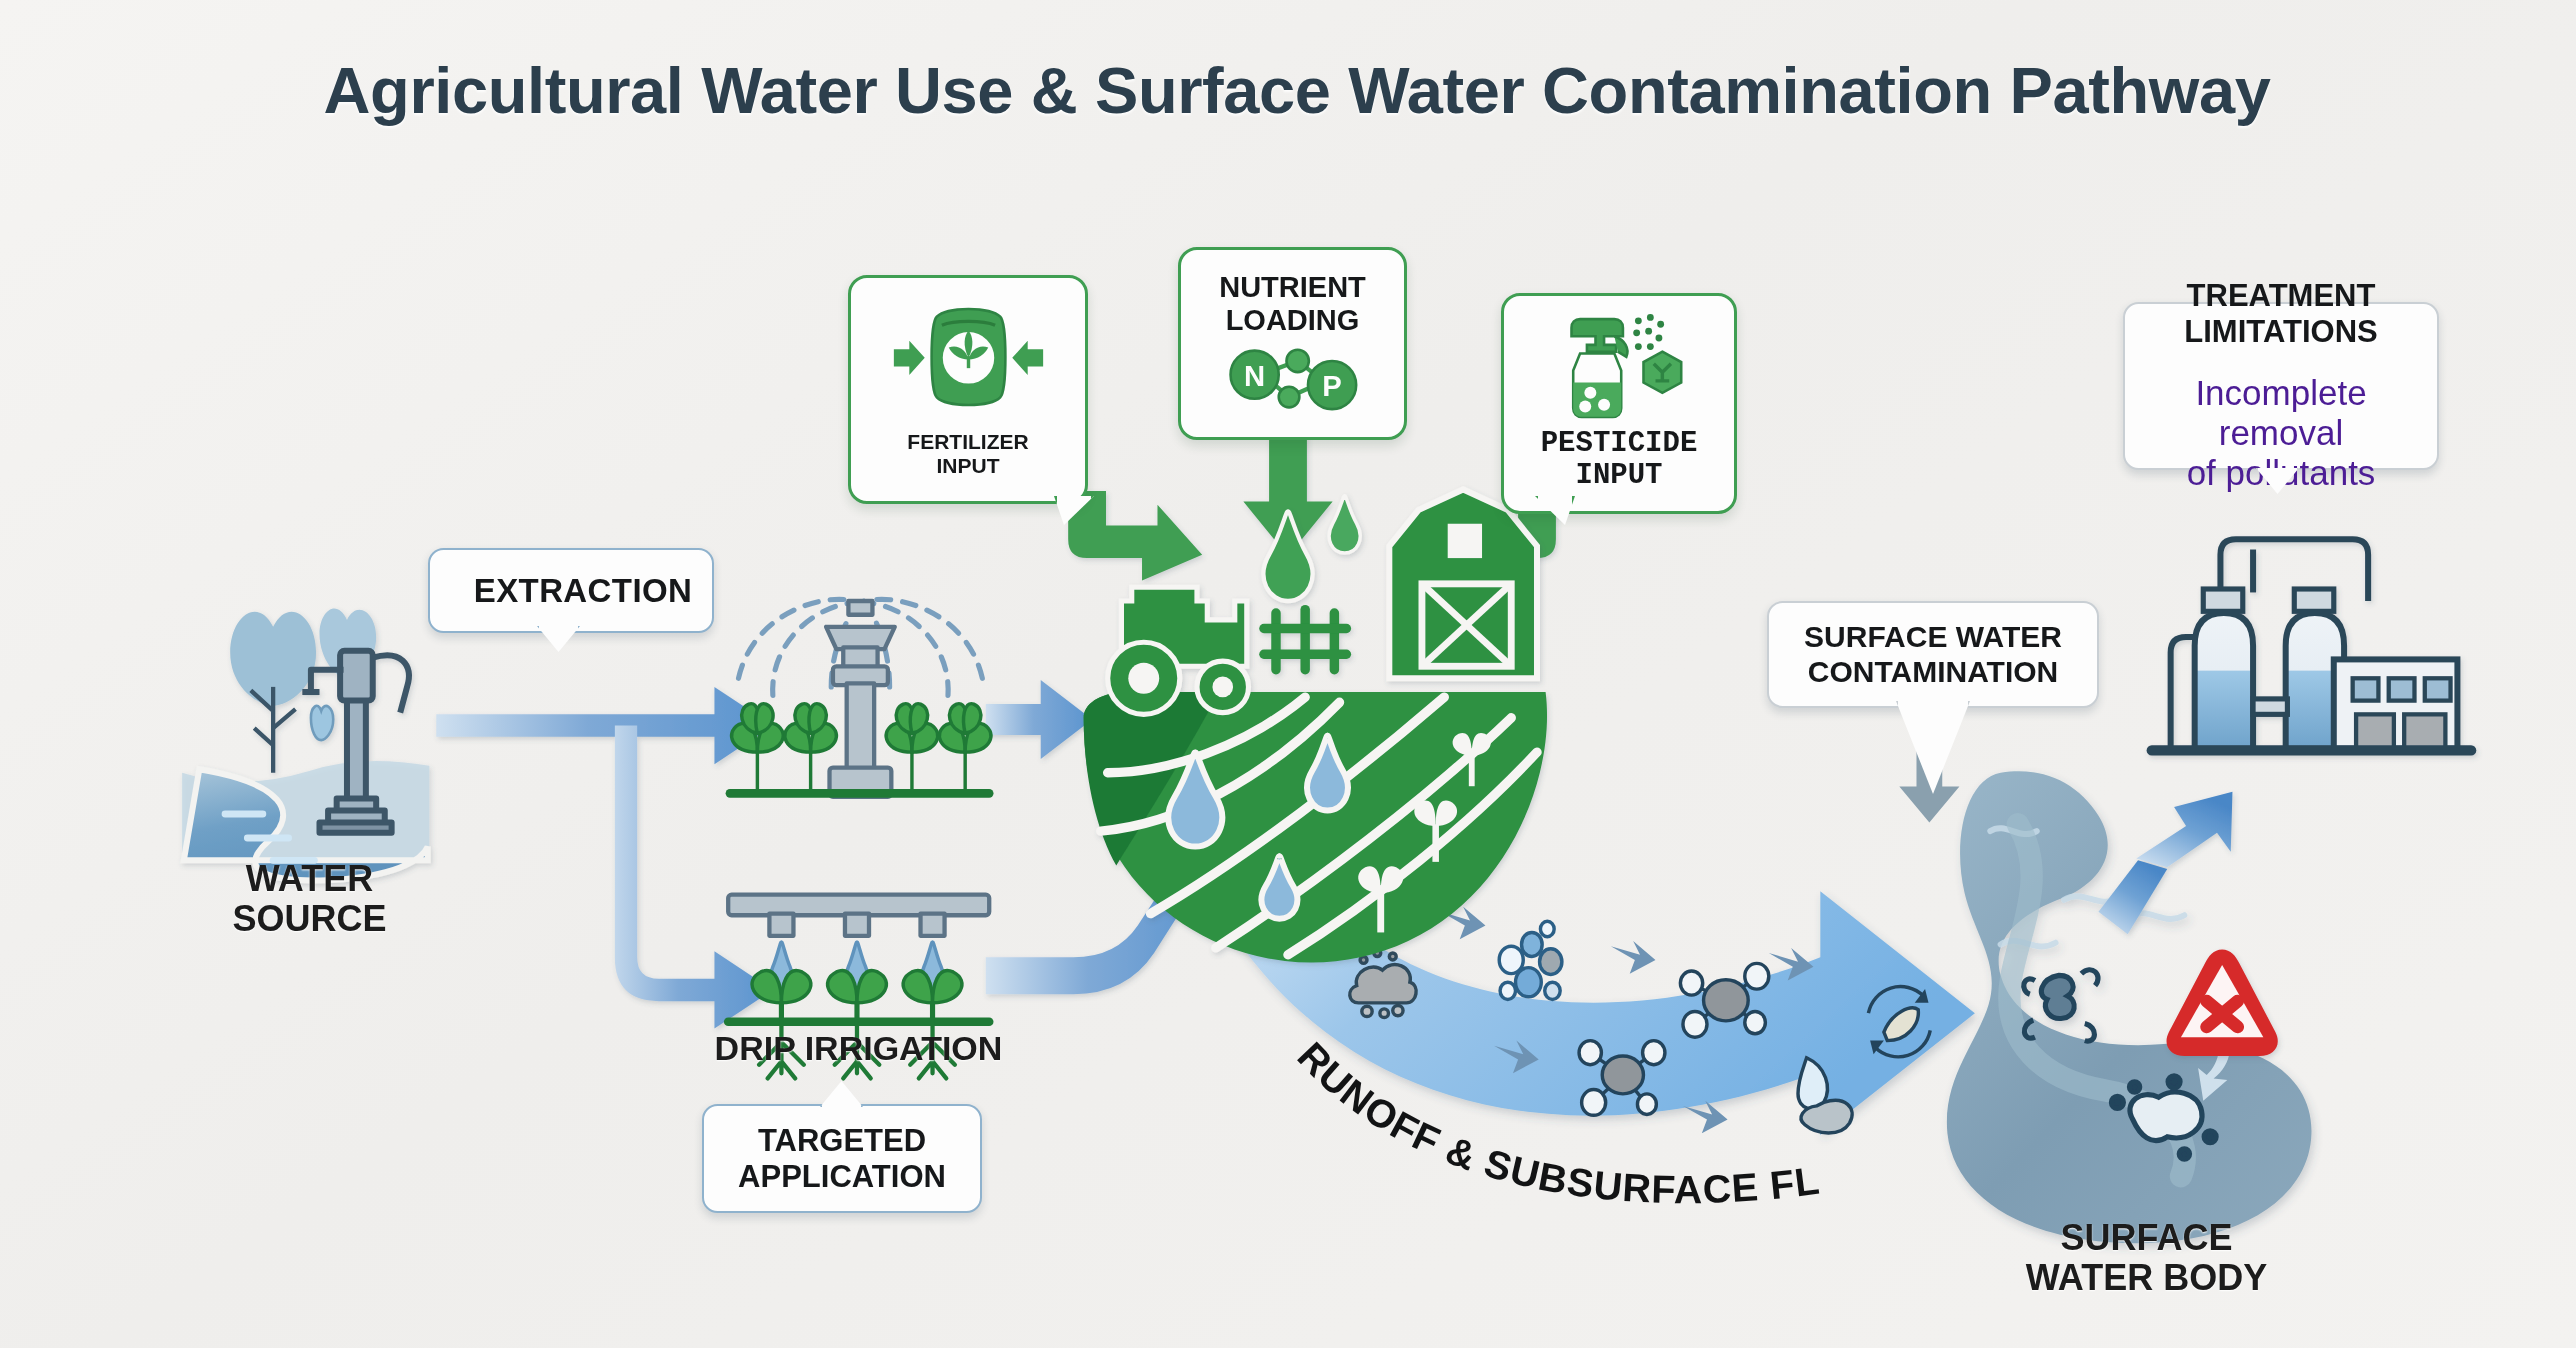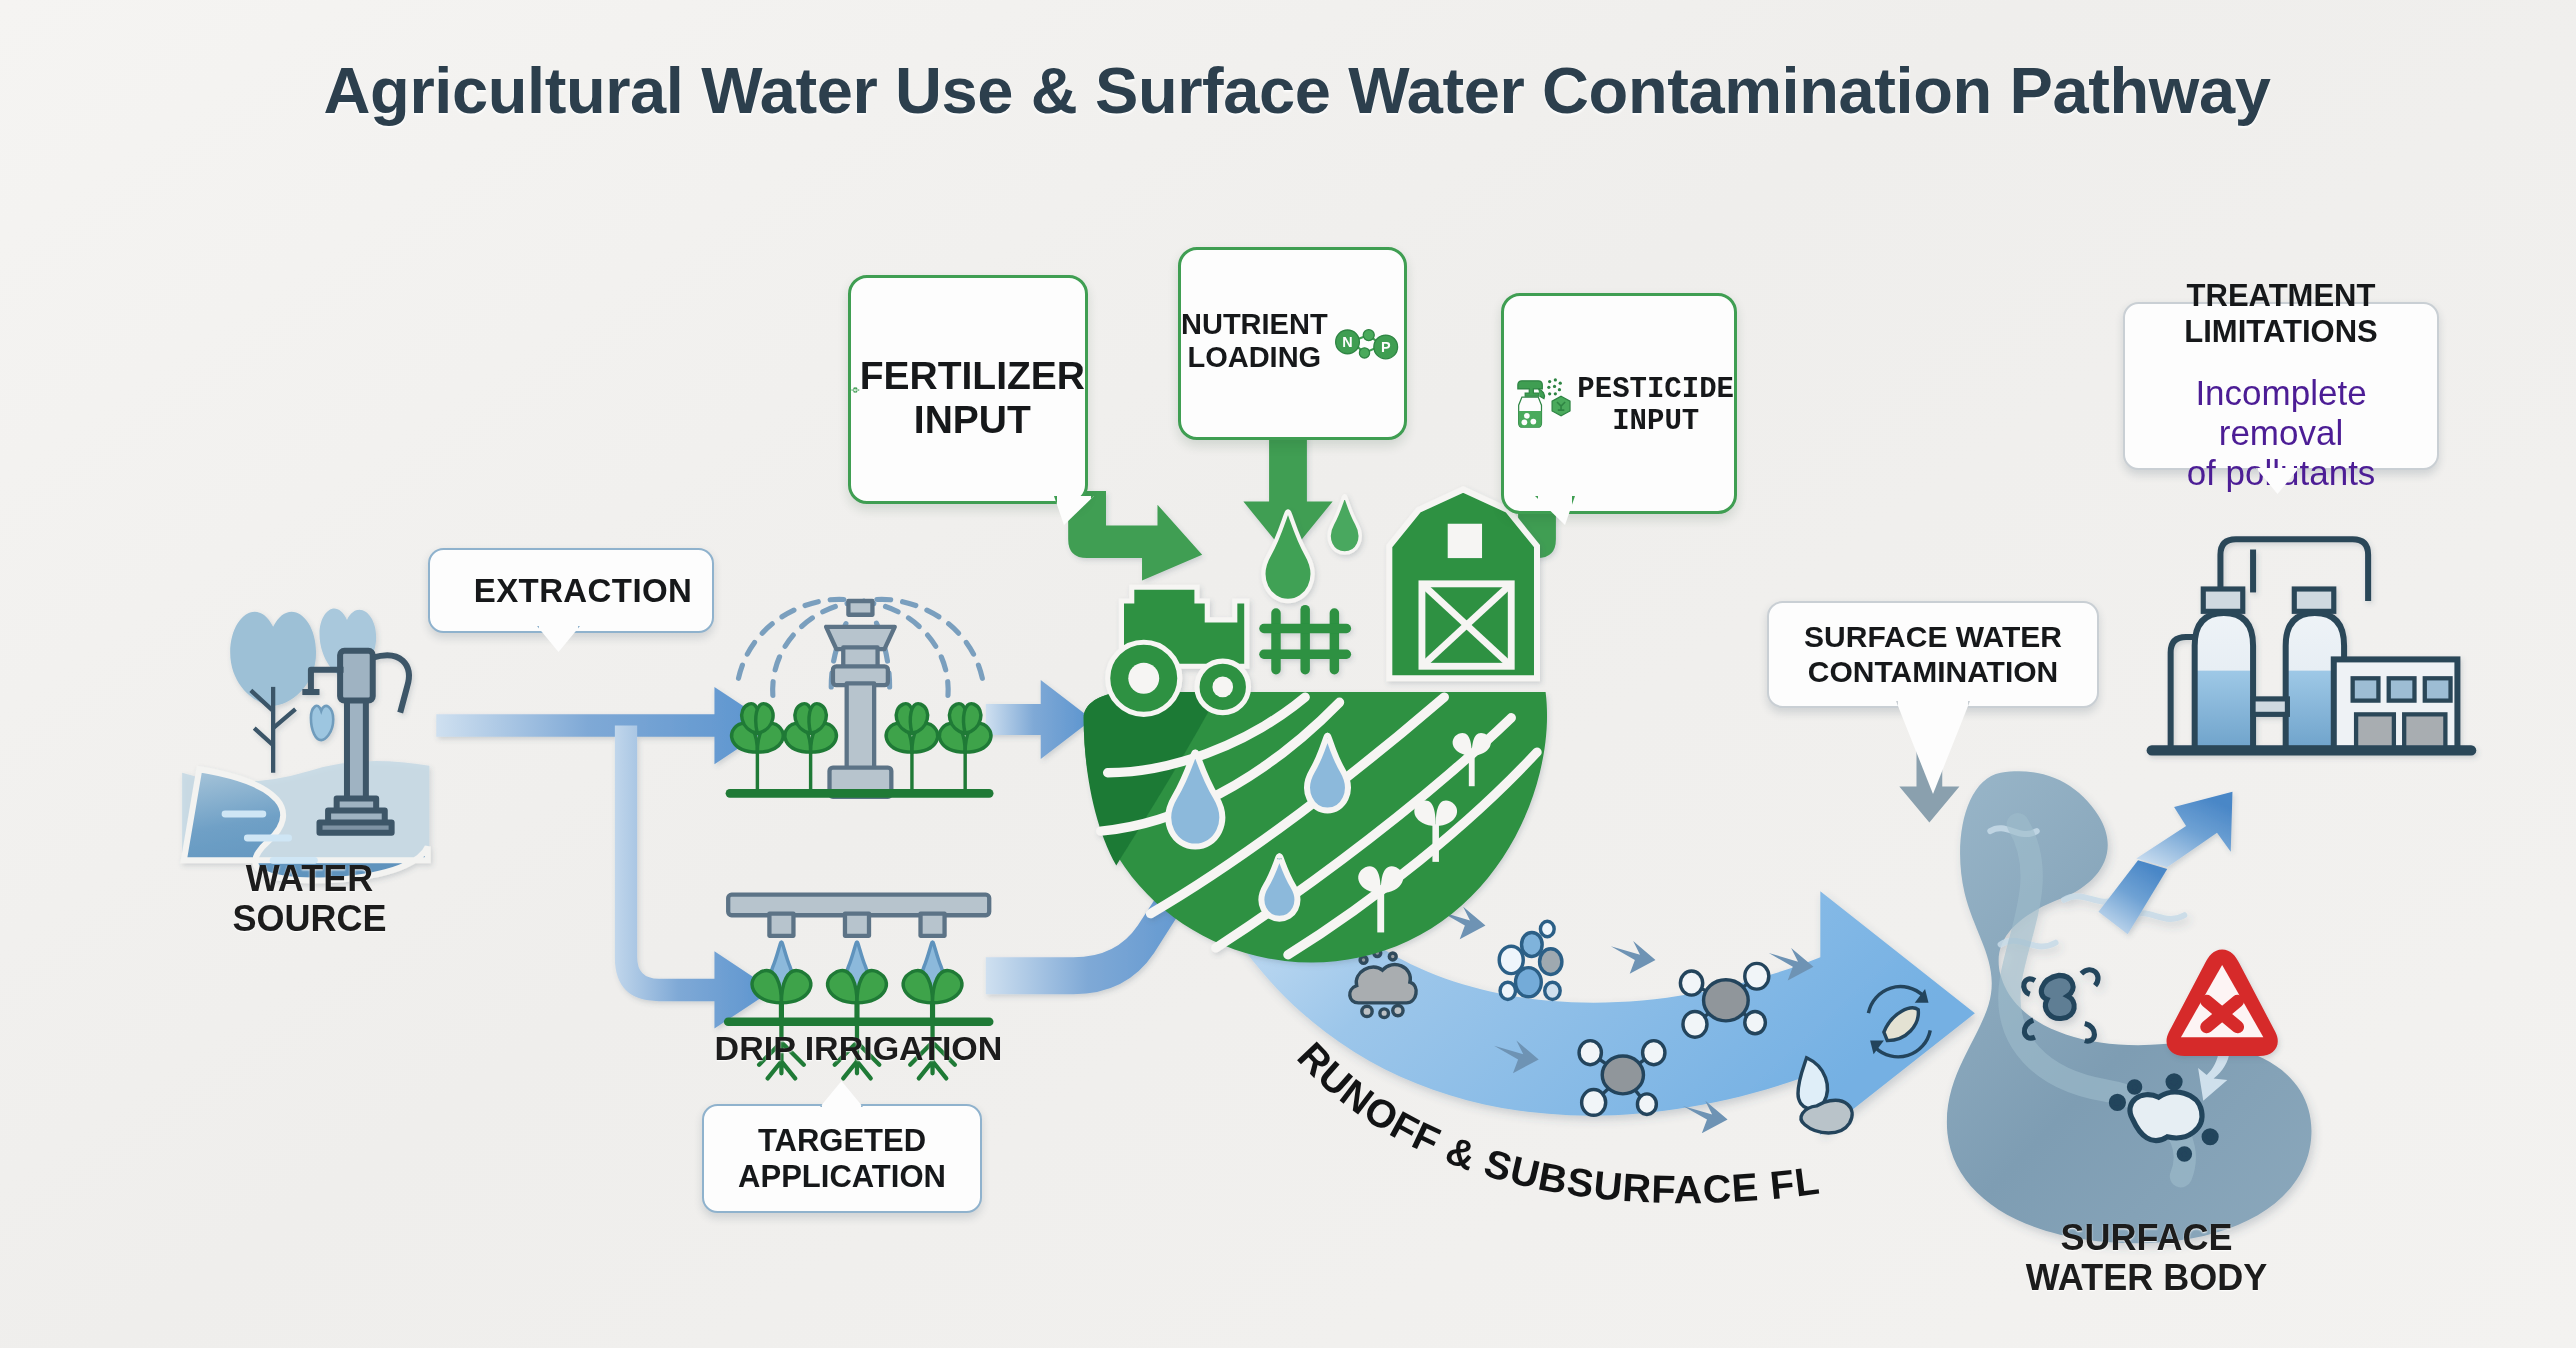--- a/index.html
+++ b/index.html
@@ -67,21 +67,21 @@
     border-right: 2.6px solid #8fb2cd;
     clip-path: polygon(50% 0, 100% 100%, 0 100%);
   }
 
   
   .input-box {
     background: #fdfdfd;
     border: 3.4px solid #3f9e52;
     border-radius: 19px;
     box-shadow: 0 5.2px 10.3px rgba(30,70,40,0.14);
-    display: flex; flex-direction: row;
+    display: flex; flex-direction: column;
     align-items: center; justify-content: center;
     text-align: center;
   }
   .input-box .ib-label {
     font-weight: bold;
     color: #16181a;
     line-height: 1.12;
     white-space: pre-line;
   }
 
@@ -573,21 +573,21 @@
       <circle cx="95" cy="66" r="30" fill="#fdfdfd"></circle>
       <g fill="#3f9e52">
         <path d="M95,66 C88,52 90,40 95,34 C100,40 102,52 95,66 Z"></path>
         <path d="M95,68 C84,68 76,62 72,54 C82,50 92,56 95,68 Z"></path>
         <path d="M95,68 C106,68 114,62 118,54 C108,50 98,56 95,68 Z"></path>
         <rect x="93" y="64" width="4" height="14"></rect>
       </g>
       <path d="M8,56 L26,56 L26,46 L44,66 L26,86 L26,76 L8,76 Z" fill="#3f9e52"></path>
       <path d="M182,56 L164,56 L164,46 L146,66 L164,86 L164,76 L182,76 Z" fill="#3f9e52"></path>
     </svg>
-    <div class="ib-label" style="font-size:39px; margin-top:17px;">FERTILIZER
+    <div class="ib-label" style="font-size:21px; margin-top:17px;">FERTILIZER
 INPUT</div>
   </div>
 
   <div class="abs" style="left:1054px; top:496px; width:34px; height:29px; background:#fdfdfd; border-left:3.4px solid #3f9e52; border-right:3.4px solid #3f9e52; clip-path:polygon(0 0,100% 0,25% 100%);"></div>
 
   <div class="abs input-box" style="left:1178px; top:247px; width:223px; height:187px;">
     <div class="ib-label" style="font-size:29px; margin-bottom:5.2px;">NUTRIENT
 LOADING</div>
     <svg width="155" height="74" viewBox="0 0 180 86">
       <g stroke="#3f9e52" stroke-width="5" fill="none">

